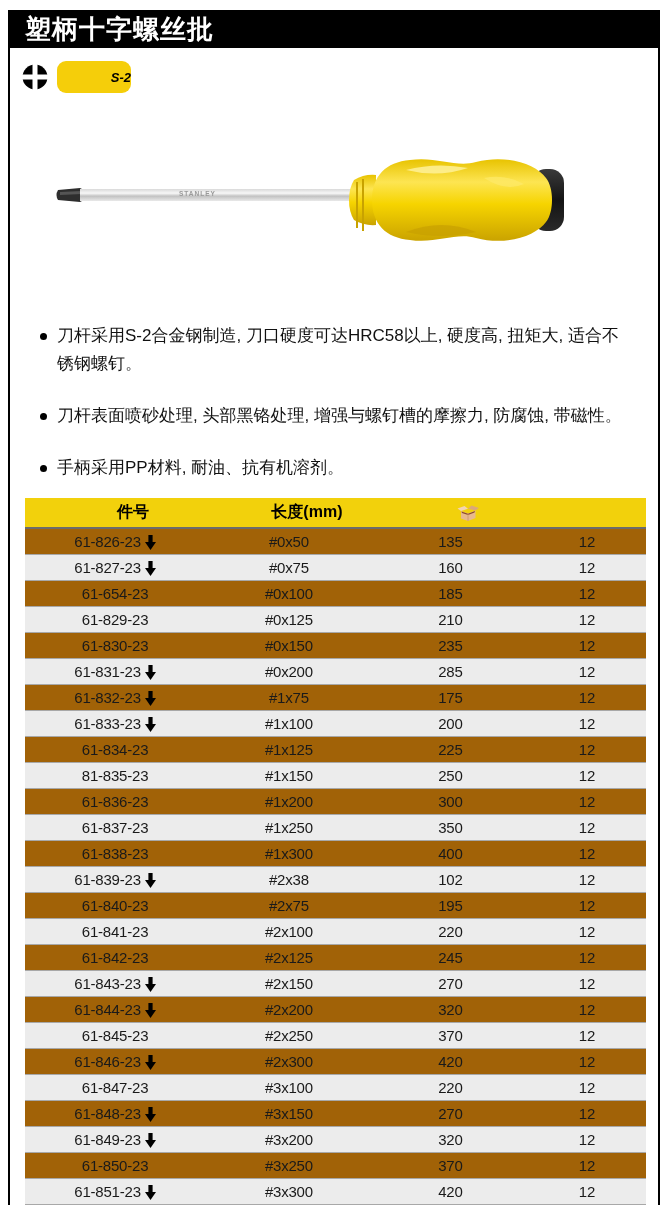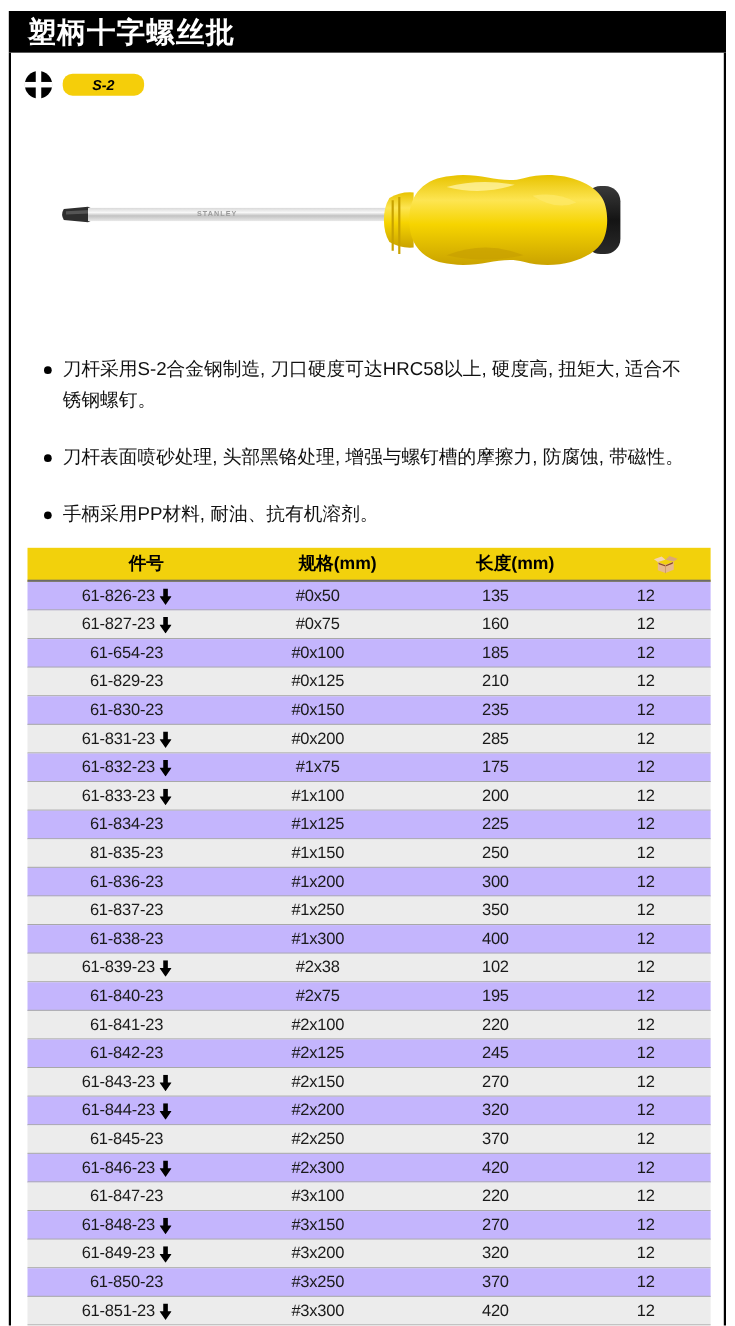--- a/index.html
+++ b/index.html
@@ -2,30 +2,30 @@
 <html><head>
 <meta charset="utf-8">
 <style>
   html,body{margin:0;padding:0;background:#fff;}
   body{width:668px;height:1205px;font-family:"Liberation Sans","DejaVu Sans",sans-serif;position:relative;}
   .page{position:absolute;left:8px;top:10px;width:652px;}
   .title-bar{background:#000;height:38px;display:flex;align-items:center;padding-left:17px;box-sizing:border-box;text-decoration:underline;}
   .title-bar span{color:#fff;font-size:26px;font-weight:bold;letter-spacing:1px;}
   .content{border-left:2px solid #000;border-right:2px solid #000;border-bottom:5px solid #111;background:#fff;box-sizing:border-box;padding-bottom:2px;min-height:1140px;}
   .icon-row{display:flex;align-items:center;gap:9px;padding:14px 0 0 12px;height:30px;}
-  .badge{background:#F5CE0A;border-radius:9px;width:74px;height:20px;display:flex;align-items:center;justify-content:center;}
+  .badge{background:#F5CE0A;border-radius:9px;width:74px;height:32px;display:flex;align-items:center;justify-content:flex-end;}
   .badge span{font-size:13px;font-weight:bold;font-style:italic;color:#000;}
   .product-wrap{margin:28px auto 0 auto;width:560px;height:160px;}
   .features{margin:42px 26px 0 30px;padding:0;list-style:none;}
   .features li{position:relative;padding-left:17px;font-size:17px;line-height:28px;color:#111;margin-bottom:13px;margin-top:24px;}
   .features li::before{content:"";position:absolute;left:0;top:11px;width:7px;height:7px;border-radius:50%;background:#000;}
   .spec-table{margin:16px 12px 0 15px;}
   .t-head{display:grid;grid-template-columns:29% 27% 25% 19%;background:#F2D10C;height:29px;align-items:center;border-bottom:2px solid #6b6b6b;}
   .t-head .hcell{text-align:center;font-size:16px;font-weight:bold;color:#000;margin-left:36px;}
-  .t-row{display:grid;grid-template-columns:29% 27% 25% 19%;height:25px;align-items:center;border-bottom:1px solid #a8a8a8;background:#c4b5fd;}
+  .t-row{display:grid;grid-template-columns:29% 27% 25% 19%;height:25px;align-items:center;border-bottom:1px solid #a8a8a8;background:#a16207;}
   .t-row:nth-child(even){background:#ECECEC;}
   .t-row .cell{text-align:center;font-size:15px;color:#1a1a1a;letter-spacing:-0.2px;}
   .part-cell{display:flex;align-items:center;justify-content:center;gap:4px;}
   .arrow-ic{display:inline-block;margin-top:2px;}
   .box-head{display:flex;justify-content:center;align-items:center;}
   .bottom-space{height:14px;}
 </style>
 </head>
 <body>
 
@@ -100,21 +100,20 @@
 
     <ul class="features">
         <li>刀杆采用S-2合金钢制造, 刀口硬度可达HRC58以上, 硬度高, 扭矩大, 适合不锈钢螺钉。</li>
         <li>刀杆表面喷砂处理, 头部黑铬处理, 增强与螺钉槽的摩擦力, 防腐蚀, 带磁性。</li>
         <li>手柄采用PP材料, 耐油、抗有机溶剂。</li>
       </ul>
 
     <div class="spec-table">
       <div class="t-head">
         <div class="hcell">件号</div>
-        <div class="hcell">规格(mm)</div>
         <div class="hcell">长度(mm)</div>
         <div class="hcell box-head">
           <svg width="24" height="18" viewBox="0 0 24 18">
             <path d="M5 7 L12 9.5 L19.5 6.5 L19.5 14 L12 17 L5 14.5 Z" fill="#e8b98c"></path>
             <path d="M5.5 7.5 L12 9.8 L19 7 L18.5 8.5 L12 11 L6 9 Z" fill="#8a4a2c"></path>
             <path d="M5 7 L1.5 4.5 L8.5 2 L12 4.8 Z" fill="#f3d4b2"></path>
             <path d="M19.5 6.5 L23 4 L15.5 1.5 L12 4.8 Z" fill="#dba877"></path>
             <path d="M12 9.5 L12 17" stroke="#c99868" stroke-width="0.8"></path>
           </svg>
         </div>

